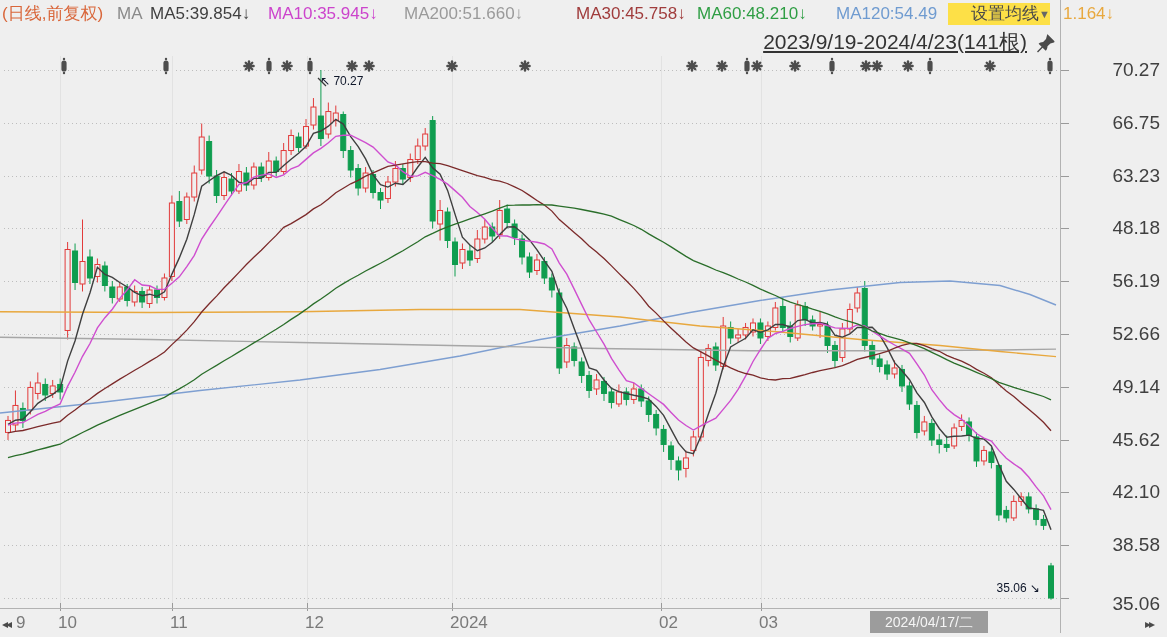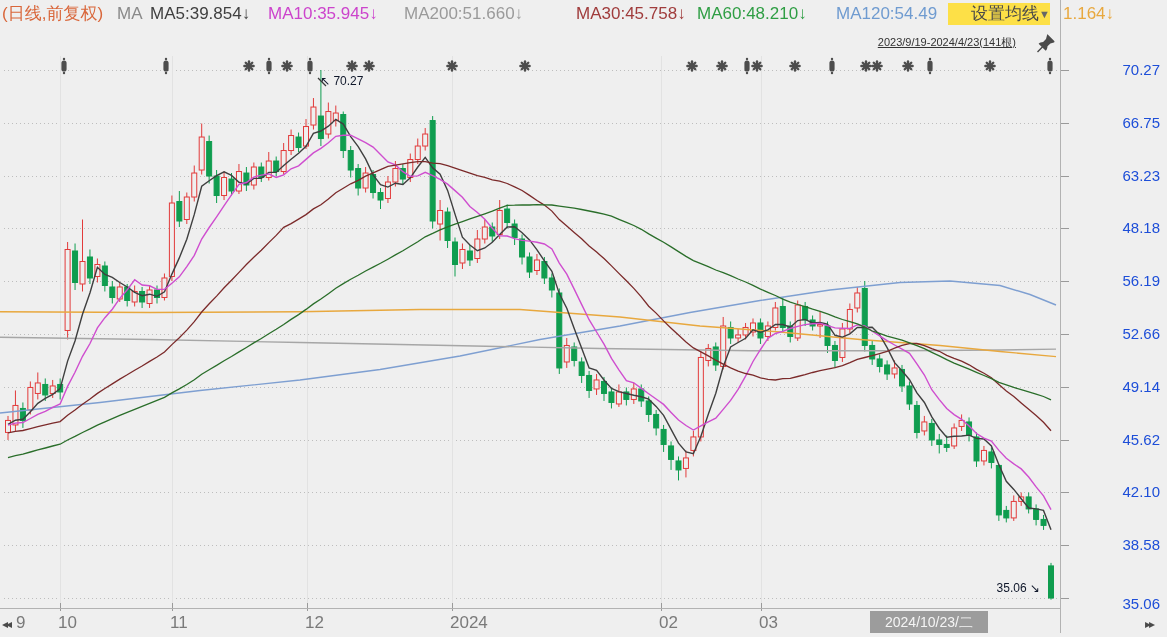--- a/index.html
+++ b/index.html
@@ -6,29 +6,29 @@
   body{
     width:1167px;height:637px;overflow:hidden;position:relative;
     background:#efefef;
     font-family:"Liberation Sans","DejaVu Sans",sans-serif;
     -webkit-font-smoothing:antialiased;
   }
   .abs{position:absolute;white-space:nowrap;}
   .hdr{font-size:17px;top:3px;height:22px;line-height:22px;}
   #chart-svg{position:absolute;left:0;top:0;}
   .price-label{position:absolute;right:7px;width:95px;text-align:right;
-    font-size:15px;color:#1d4ed8;height:20px;line-height:20px;}
+    font-size:19px;color:#404040;height:20px;line-height:20px;}
   .x-label{position:absolute;top:612px;font-size:17px;color:#7a7a7a;height:21px;line-height:21px;}
   .settings-btn{
     left:948px;width:102px;background:#fde047;color:#4a4a4a;cursor:pointer;
     display:flex;align-items:center;justify-content:flex-end;
   }
   .settings-btn .tri{font-size:11px;color:#666;}
   .range-lbl{
-    top:31px;right:151px;font-size:11px;color:#333;height:22px;line-height:22px;
+    top:31px;right:140px;font-size:21px;color:#333;height:22px;line-height:22px;
     text-decoration:underline;cursor:pointer;
   }
   .pin-ico{top:33px;left:1036px;width:20px;height:20px;cursor:pointer;}
   .anno{font-size:12px;color:#0f172a;}
   .cur-date{
     left:870px;top:611px;width:118px;height:22px;background:#9c9c9c;color:#f5f5f5;
     font-size:14px;text-align:center;line-height:22px;cursor:pointer;
   }
   .nav-arrow{font-size:12px;color:#4a4a4a;letter-spacing:-2px;cursor:pointer;top:615px;height:18px;line-height:18px;}
 </style>
@@ -544,13 +544,13 @@
     <div class="x-label" style="left: 58px;">10</div>
     <div class="x-label" style="left: 170px;">11</div>
     <div class="x-label" style="left: 305px;">12</div>
     <div class="x-label" style="left: 450px;">2024</div>
     <div class="x-label" style="left: 659px;">02</div>
     <div class="x-label" style="left: 759px;">03</div>
   </div>
 
 <div class="abs nav-arrow" style="left:2px;">◂◂</div>
 <div class="abs nav-arrow" style="left:1145px;">▸▸</div>
-<div class="abs cur-date">2024/10/23/二</div>
+<div class="abs cur-date">2024/04/17/二</div>
 
 </body></html>

